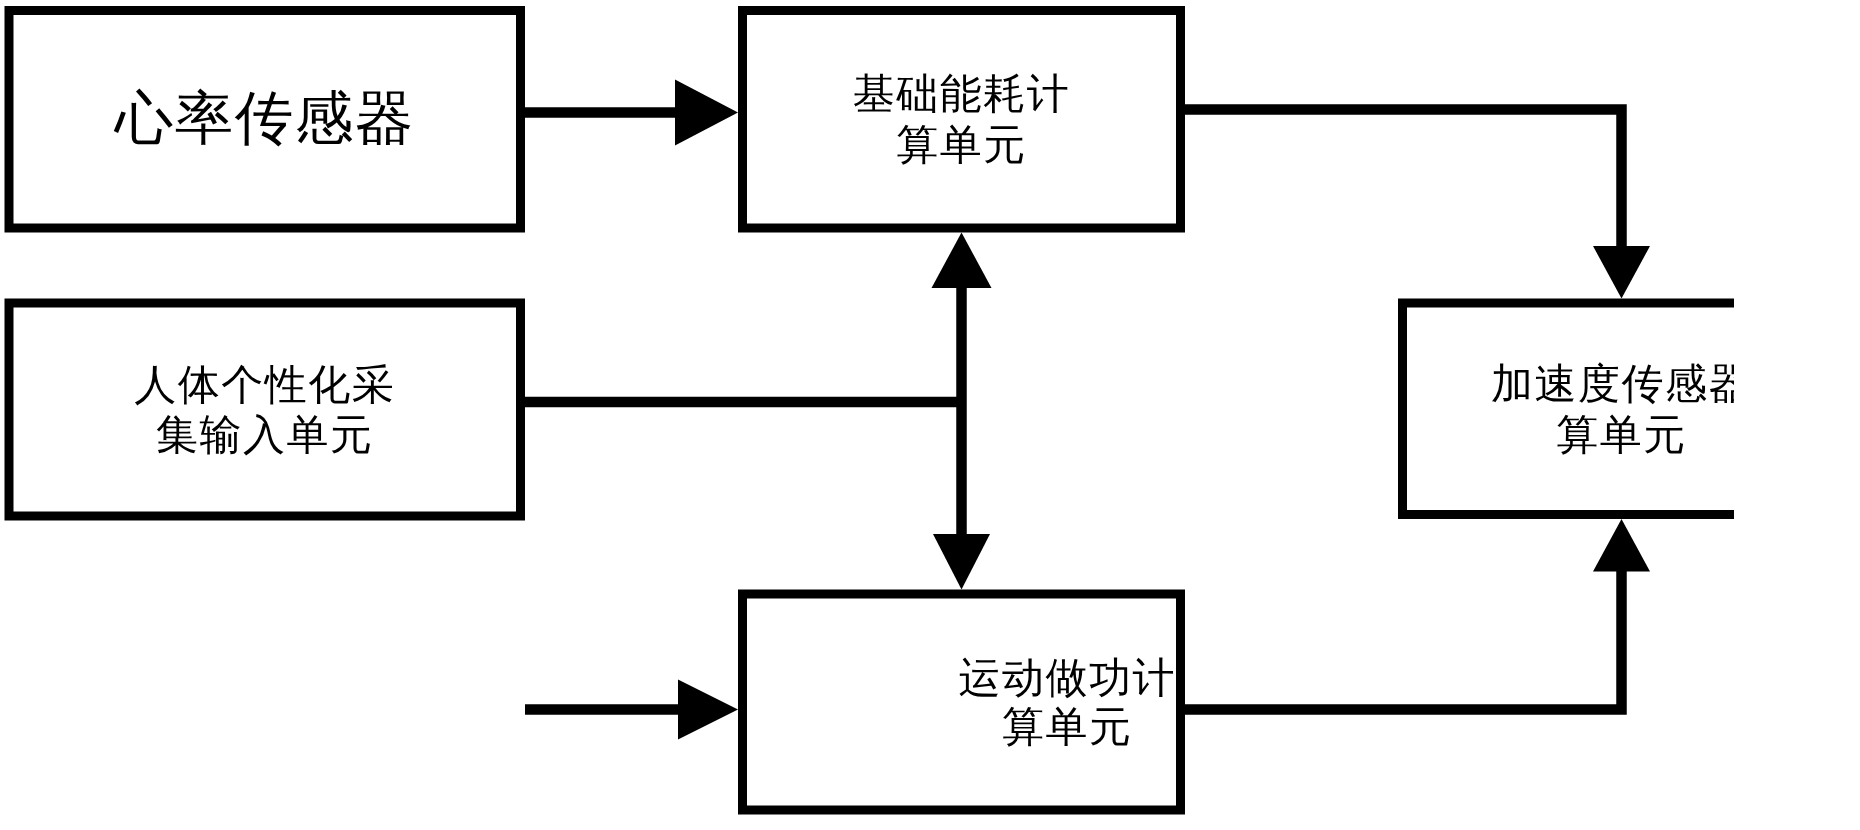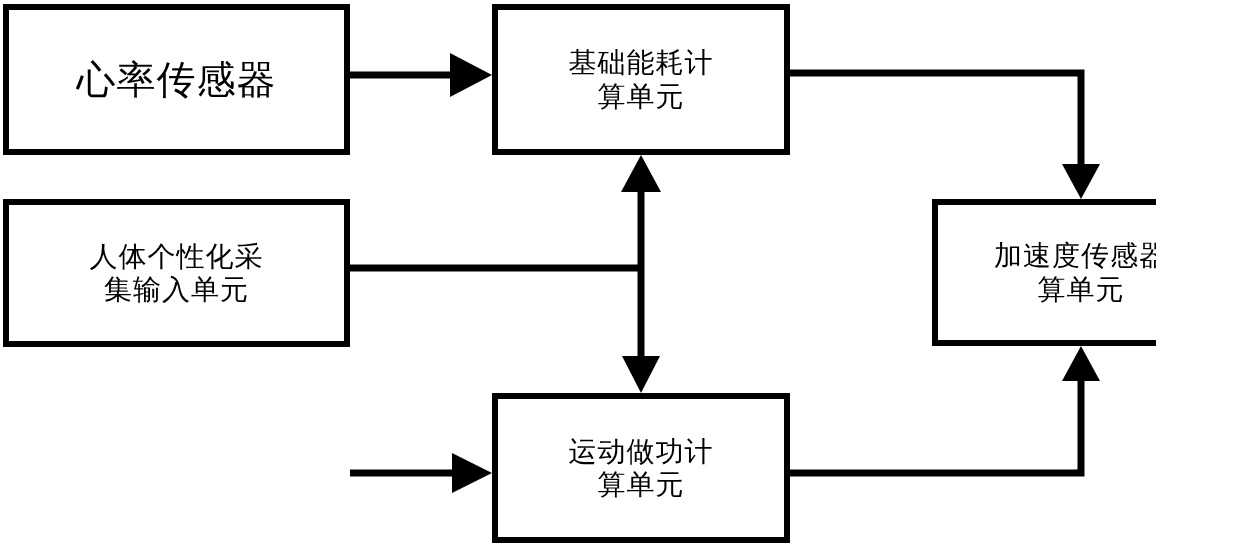--- a/index.html
+++ b/index.html
@@ -73,21 +73,21 @@
     <div class="node-label two-line">加速度传感器
 算单元</div>
   </div>
 
   <div class="node" style="left:3px; top:199px; width:347px; height:148px;">
     <div class="node-label two-line">人体个性化采
 集输入单元</div>
   </div>
 
 
-  <div class="node" style="left:492px; top:393px; width:298px; height:150px;">
+  <div class="node" style="left:492px; top:393px; width:298px; height:150px;justify-content:flex-end;">
     <div class="node-label two-line">运动做功计
 算单元</div>
   </div>
 
   <svg class="edges" viewBox="0 0 1240 553" xmlns="http://www.w3.org/2000/svg">
 
     <g>
       <path class="edge-path" d="M 350 75 L 472 75"></path>
       <polygon class="arrow-head" points="492,75 450,53 450,97"></polygon>
     </g>

